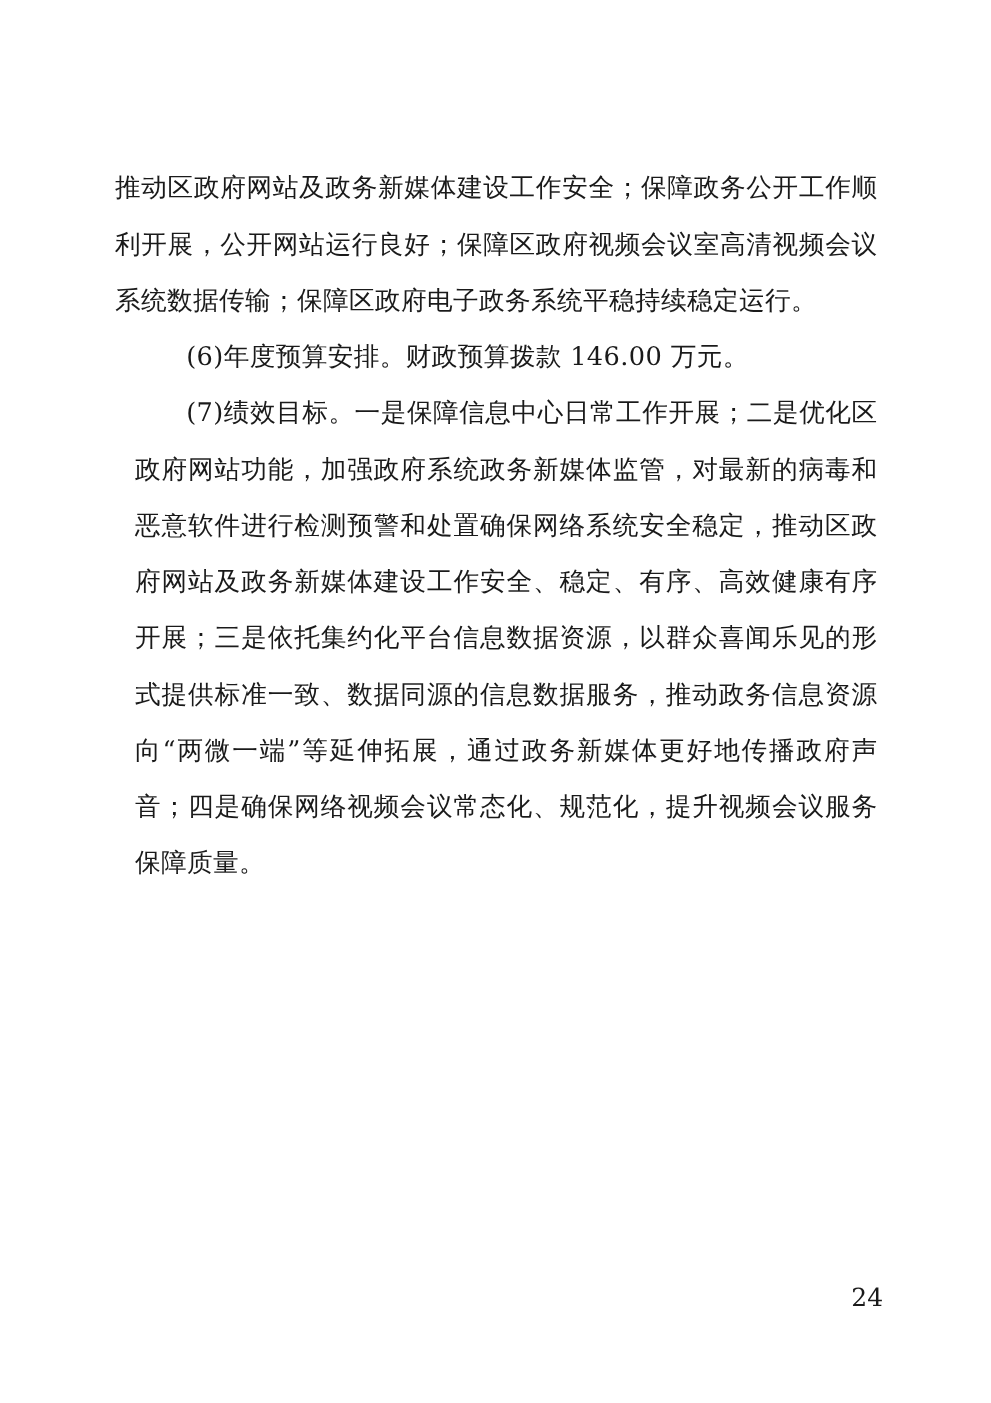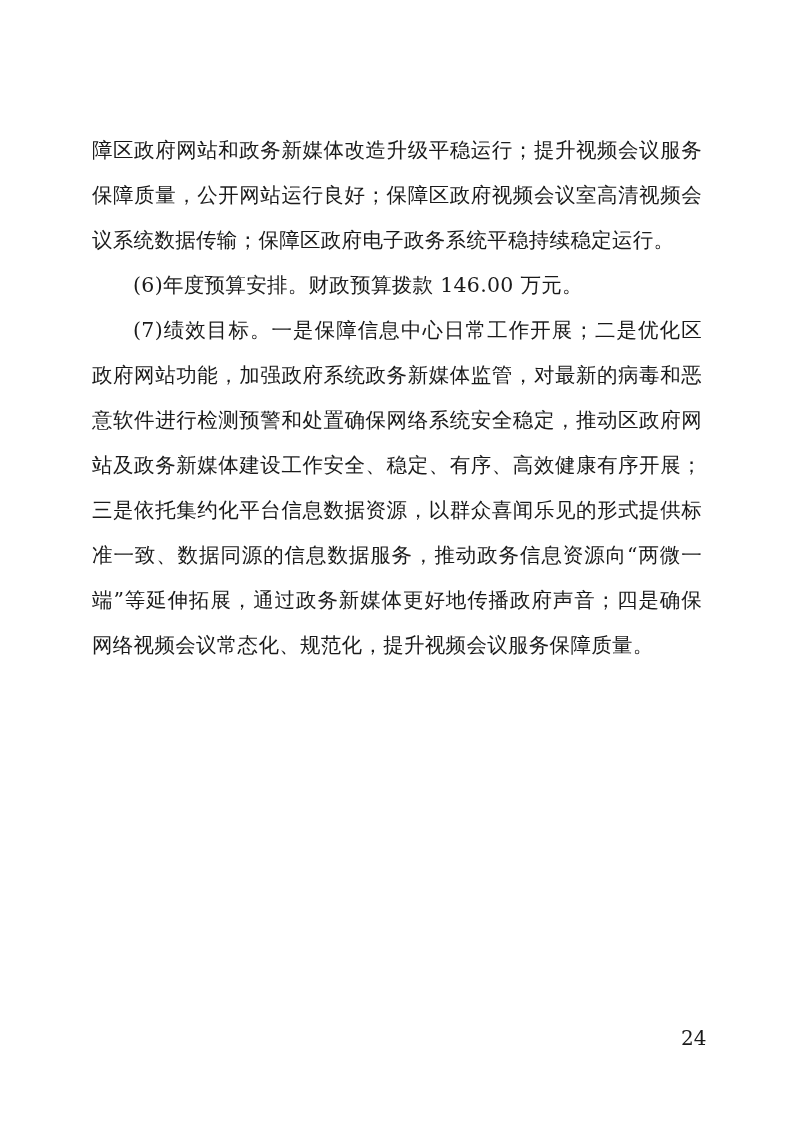--- a/index.html
+++ b/index.html
@@ -33,33 +33,34 @@
     font-size: 20.5px;
     line-height: 45px;
     text-align: justify;
     text-justify: inter-ideograph;
     letter-spacing: 0.3px;
     margin: 0;
     white-space: pre-wrap;
   }
   .para.indent {
     text-indent: 41px;
+    margin-left: 16px;
   }
   .page-number {
     position: absolute;
     left: 681px;
     top: 1026px;
     font-size: 20px;
     font-family: "DejaVu Serif", "Liberation Serif", serif;
     color: #1a1a1a;
   }
 </style>
 </head>
 <body>
 
 <div class="page">
   <div class="content">
-    <p class="para">障区政府网站和政务新媒体改造升级平稳运行；提升视频会议服务保障质量，公开网站运行良好；保障区政府视频会议室高清视频会议系统数据传输；保障区政府电子政务系统平稳持续稳定运行。</p>
+    <p class="para">推动区政府网站及政务新媒体建设工作安全；保障政务公开工作顺利开展，公开网站运行良好；保障区政府视频会议室高清视频会议系统数据传输；保障区政府电子政务系统平稳持续稳定运行。</p>
     <p class="para indent">(6)年度预算安排。财政预算拨款 146.00 万元。</p>
     <p class="para indent">(7)绩效目标。一是保障信息中心日常工作开展；二是优化区政府网站功能，加强政府系统政务新媒体监管，对最新的病毒和恶意软件进行检测预警和处置确保网络系统安全稳定，推动区政府网站及政务新媒体建设工作安全、稳定、有序、高效健康有序开展；三是依托集约化平台信息数据资源，以群众喜闻乐见的形式提供标准一致、数据同源的信息数据服务，推动政务信息资源向“两微一端”等延伸拓展，通过政务新媒体更好地传播政府声音；四是确保网络视频会议常态化、规范化，提升视频会议服务保障质量。</p>
   </div>
   <div class="page-number">24</div>
 </div>
 
 </body></html>

